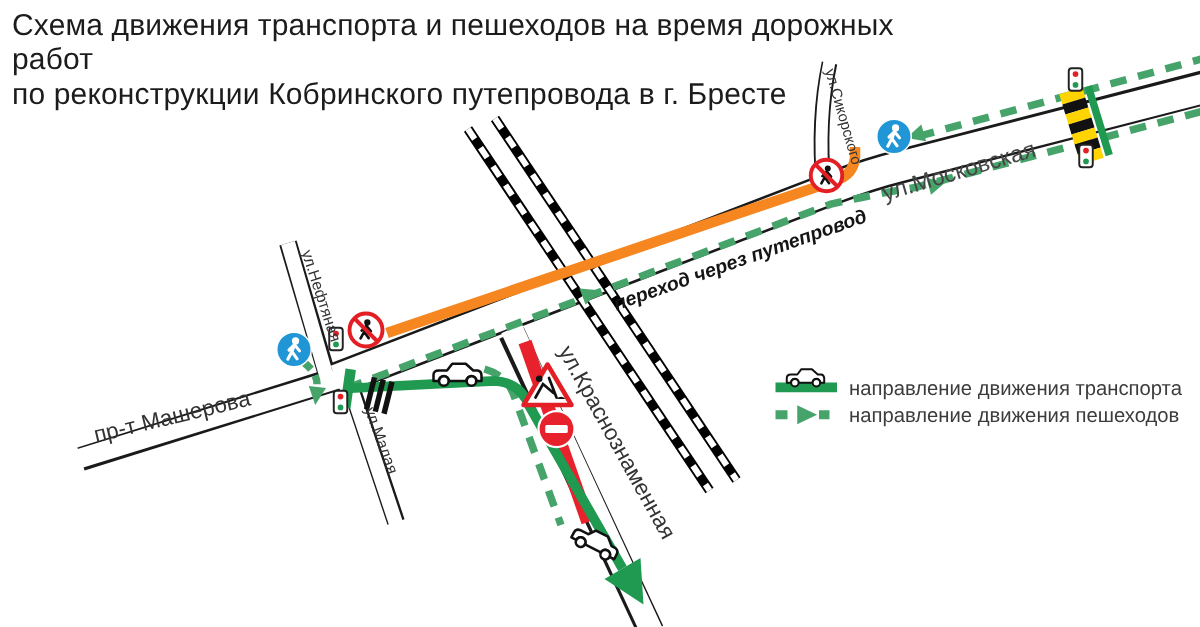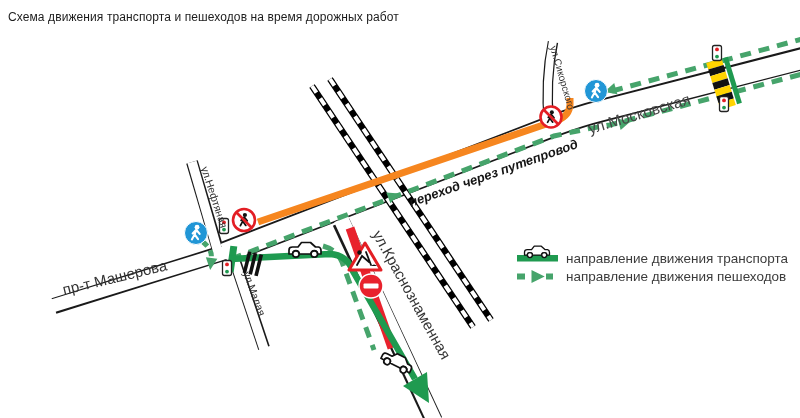--- a/index.html
+++ b/index.html
@@ -1,27 +1,28 @@
 <!DOCTYPE html>
 <html><head>
 <meta charset="utf-8">
 <style>
   html,body{margin:0;padding:0;background:#fff;}
   body{width:800px;height:418px;position:relative;overflow:hidden;
        font-family:"Liberation Sans",sans-serif;}
   .title{position:absolute;left:8px;top:6px;width:640px;color:#1c1c1c;
-         font-size:12px;line-height:23px;letter-spacing:.1px;}
+         font-size:20px;line-height:23px;letter-spacing:.1px;}
   svg{position:absolute;left:0;top:0;}
   svg text{font-family:"Liberation Sans",sans-serif;}
 </style>
 </head>
 <body>
 
 <div class="title">
   <div>Схема движения транспорта и пешеходов на время дорожных работ</div>
+  <div>по реконструкции Кобринского путепровода в г. Бресте</div>
 </div>
 
 <svg width="800" height="418" viewBox="0 0 800 418">
   <defs>
     <g id="car-shape">
       <path d="M -16 4 L -16 0 Q -16 -3 -12.5 -3 L -7 -3 L -3.5 -7.5 L 5.5 -7.5 L 10.5 -3 L 13.5 -3 Q 16 -2.5 16 0.5 L 16 4 L 12.6 4 A 3.3 3.3 0 0 0 6 4 L -5.8 4 A 3.3 3.3 0 0 0 -12.4 4 Z" fill="#fff" stroke="#111" stroke-width="1.7" stroke-linejoin="round"></path>
       <circle cx="-9.1" cy="4" r="3.2" fill="#fff" stroke="#111" stroke-width="1.7"></circle>
       <circle cx="9.3" cy="4" r="3.2" fill="#fff" stroke="#111" stroke-width="1.7"></circle>
     </g>
     <g id="walker">

